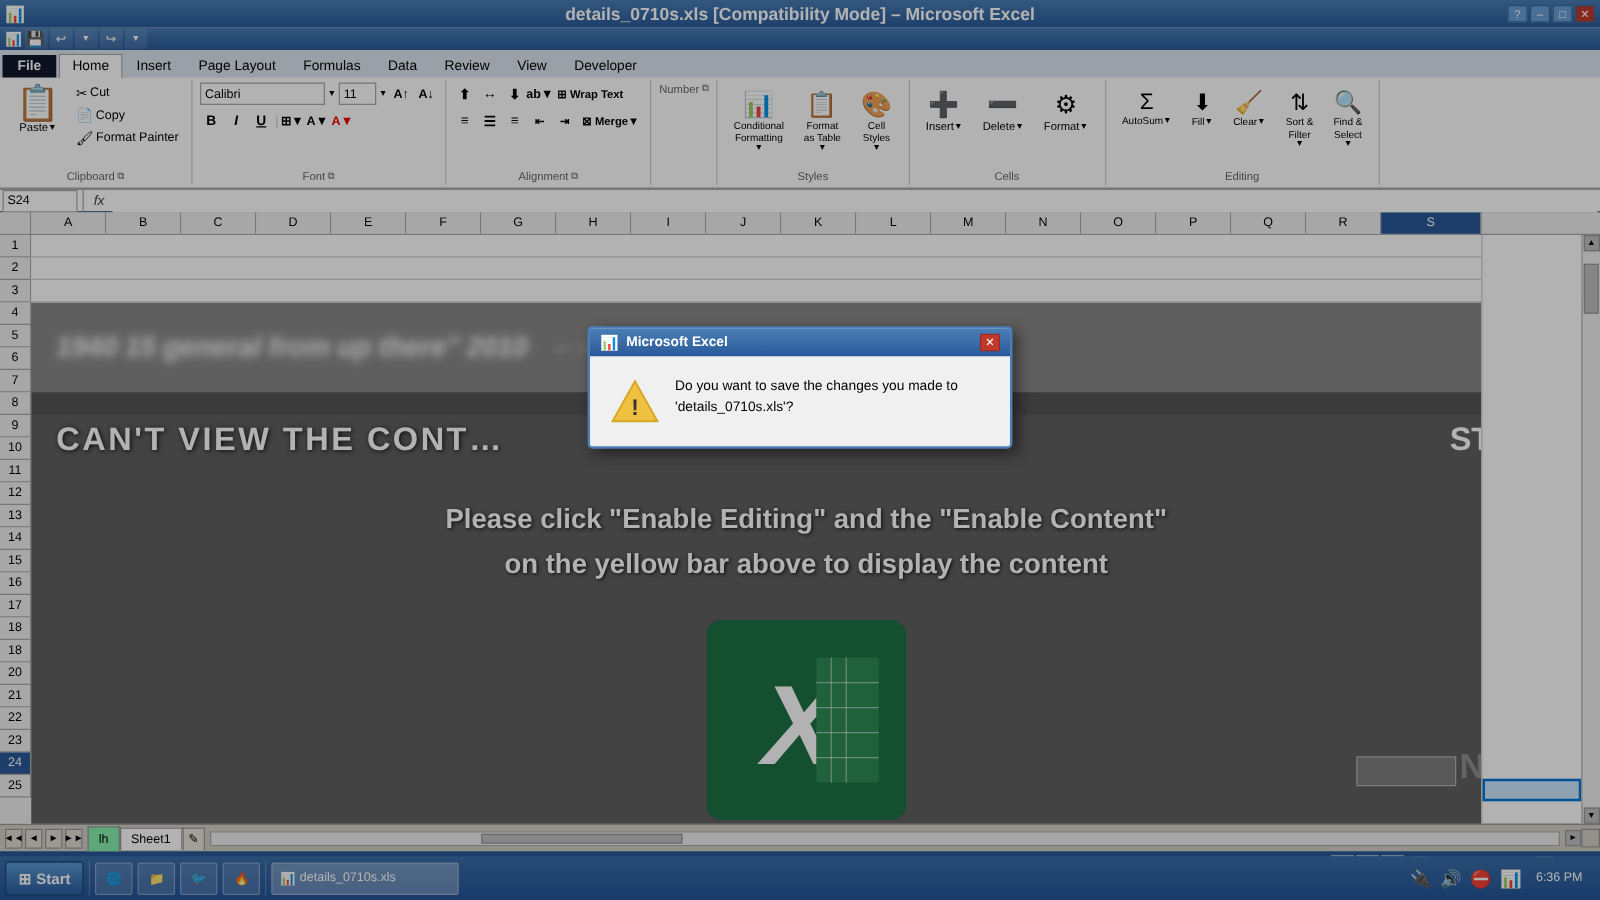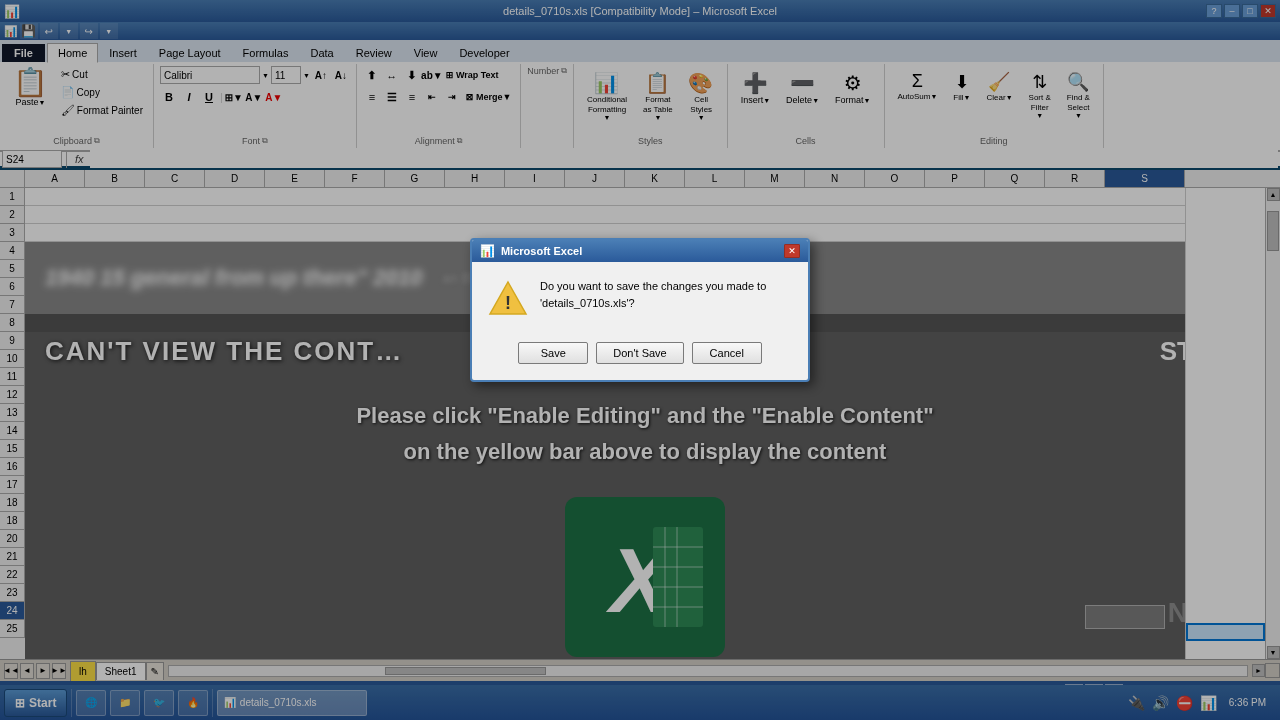--- a/index.html
+++ b/index.html
@@ -178,21 +178,21 @@
       font-size: 10px;
       padding: 1px 3px;
     }
 
     
     .formula-bar {
       background: white;
       height: 18px;
       display: flex;
       align-items: center;
-      border-bottom: 4px solid #0c4a6e;
+      border-bottom: 1px solid #0c4a6e;
       gap: 2px;
       padding: 0 2px;
     }
     .name-box {
       width: 60px;
       height: 18px;
       border: 1px solid #ababab;
       font-size: 10px;
       padding: 1px 3px;
     }
@@ -371,21 +371,21 @@
       min-width: 70px;
     }
   </style>
 </head>
 <body>
 
 <div class="title-bar">
   <div class="title-bar-left">
     <span style="font-size:13px;">📊</span>
   </div>
-  <span style="font-size:11px; color:white; position:absolute; left:50%; transform:translateX(-50%);">details_0710s.xls [Compatibility Mode] – Microsoft Excel</span>
+  <span style="font-size:14px; color:white; position:absolute; left:50%; transform:translateX(-50%);font-weight:bold;">details_0710s.xls [Compatibility Mode] – Microsoft Excel</span>
   <div class="title-bar-controls">
     <div class="title-btn">?</div>
     <div class="title-btn">–</div>
     <div class="title-btn">□</div>
     <div class="title-btn close">✕</div>
   </div>
 </div>
 
 <div class="quick-access" style="height:18px;">
   <span style="font-size:11px; color:white;">📊</span>
@@ -705,21 +705,21 @@
 
 </div>
 
 <div style="display:flex; align-items:center; height:22px; background:#d4d0c8; border-top:1px solid #999;">
   <div style="display:flex; gap:2px; padding:0 4px;">
     <div style="width:14px; height:16px; background:#e0dcd4; border:1px solid #999; cursor:pointer; display:flex; align-items:center; justify-content:center; font-size:8px;">◄◄</div>
     <div style="width:14px; height:16px; background:#e0dcd4; border:1px solid #999; cursor:pointer; display:flex; align-items:center; justify-content:center; font-size:8px;">◄</div>
     <div style="width:14px; height:16px; background:#e0dcd4; border:1px solid #999; cursor:pointer; display:flex; align-items:center; justify-content:center; font-size:8px;">►</div>
     <div style="width:14px; height:16px; background:#e0dcd4; border:1px solid #999; cursor:pointer; display:flex; align-items:center; justify-content:center; font-size:8px;">►►</div>
   </div>
-  <div style="background:#fde047; border:1px solid #999; border-bottom:none; padding:2px 8px; font-size:10px; cursor:pointer; height:20px; display:flex; align-items:center;">lh</div>
+  <div style="background:#86efac; border:1px solid #999; border-bottom:none; padding:2px 8px; font-size:10px; cursor:pointer; height:20px; display:flex; align-items:center;">lh</div>
   <div style="background:white; border:1px solid #999; border-bottom:none; padding:2px 8px; font-size:10px; cursor:pointer; height:18px; display:flex; align-items:center;">Sheet1</div>
   <div style="background:#e8e4dc; border:1px solid #999; border-bottom:none; padding:2px 4px; font-size:10px; cursor:pointer; height:18px; display:flex; align-items:center;">✎</div>
 
   <div style="flex:1; height:12px; margin:0 4px; background:#f0f0f0; border:1px solid #ababab; position:relative; align-self:center;">
     <div style="position:absolute; left:20%; top:1px; height:8px; width:15%; background:#c0c0c0; border:1px solid #999; cursor:pointer;"></div>
   </div>
   <div style="width:13px; height:13px; background:#c0c0c0; border:1px solid #999; cursor:pointer; display:flex; align-items:center; justify-content:center; font-size:7px; align-self:center;">►</div>
   <div style="width:15px; height:15px; background:#d4d0c8; border:1px solid #999; cursor:pointer; display:flex; align-items:center; justify-content:center;"></div>
 </div>
 
@@ -790,19 +790,14 @@
             <polygon points="20,4 38,36 2,36" fill="#f0c040" stroke="#d4a820" stroke-width="1.5"></polygon>
             <text x="20" y="31" text-anchor="middle" font-size="18" font-weight="bold" fill="#333">!</text>
           </svg>
         </div>
       </div>
       <div class="modal-text">
         <div>Do you want to save the changes you made to</div>
         <div>'details_0710s.xls'?</div>
       </div>
     </div>
-    <div class="modal-buttons">
-      <button class="modal-btn">Save</button>
-      <button class="modal-btn">Don't Save</button>
-      <button class="modal-btn">Cancel</button>
-    </div>
   </div>
 </div>
 
 </body></html>

